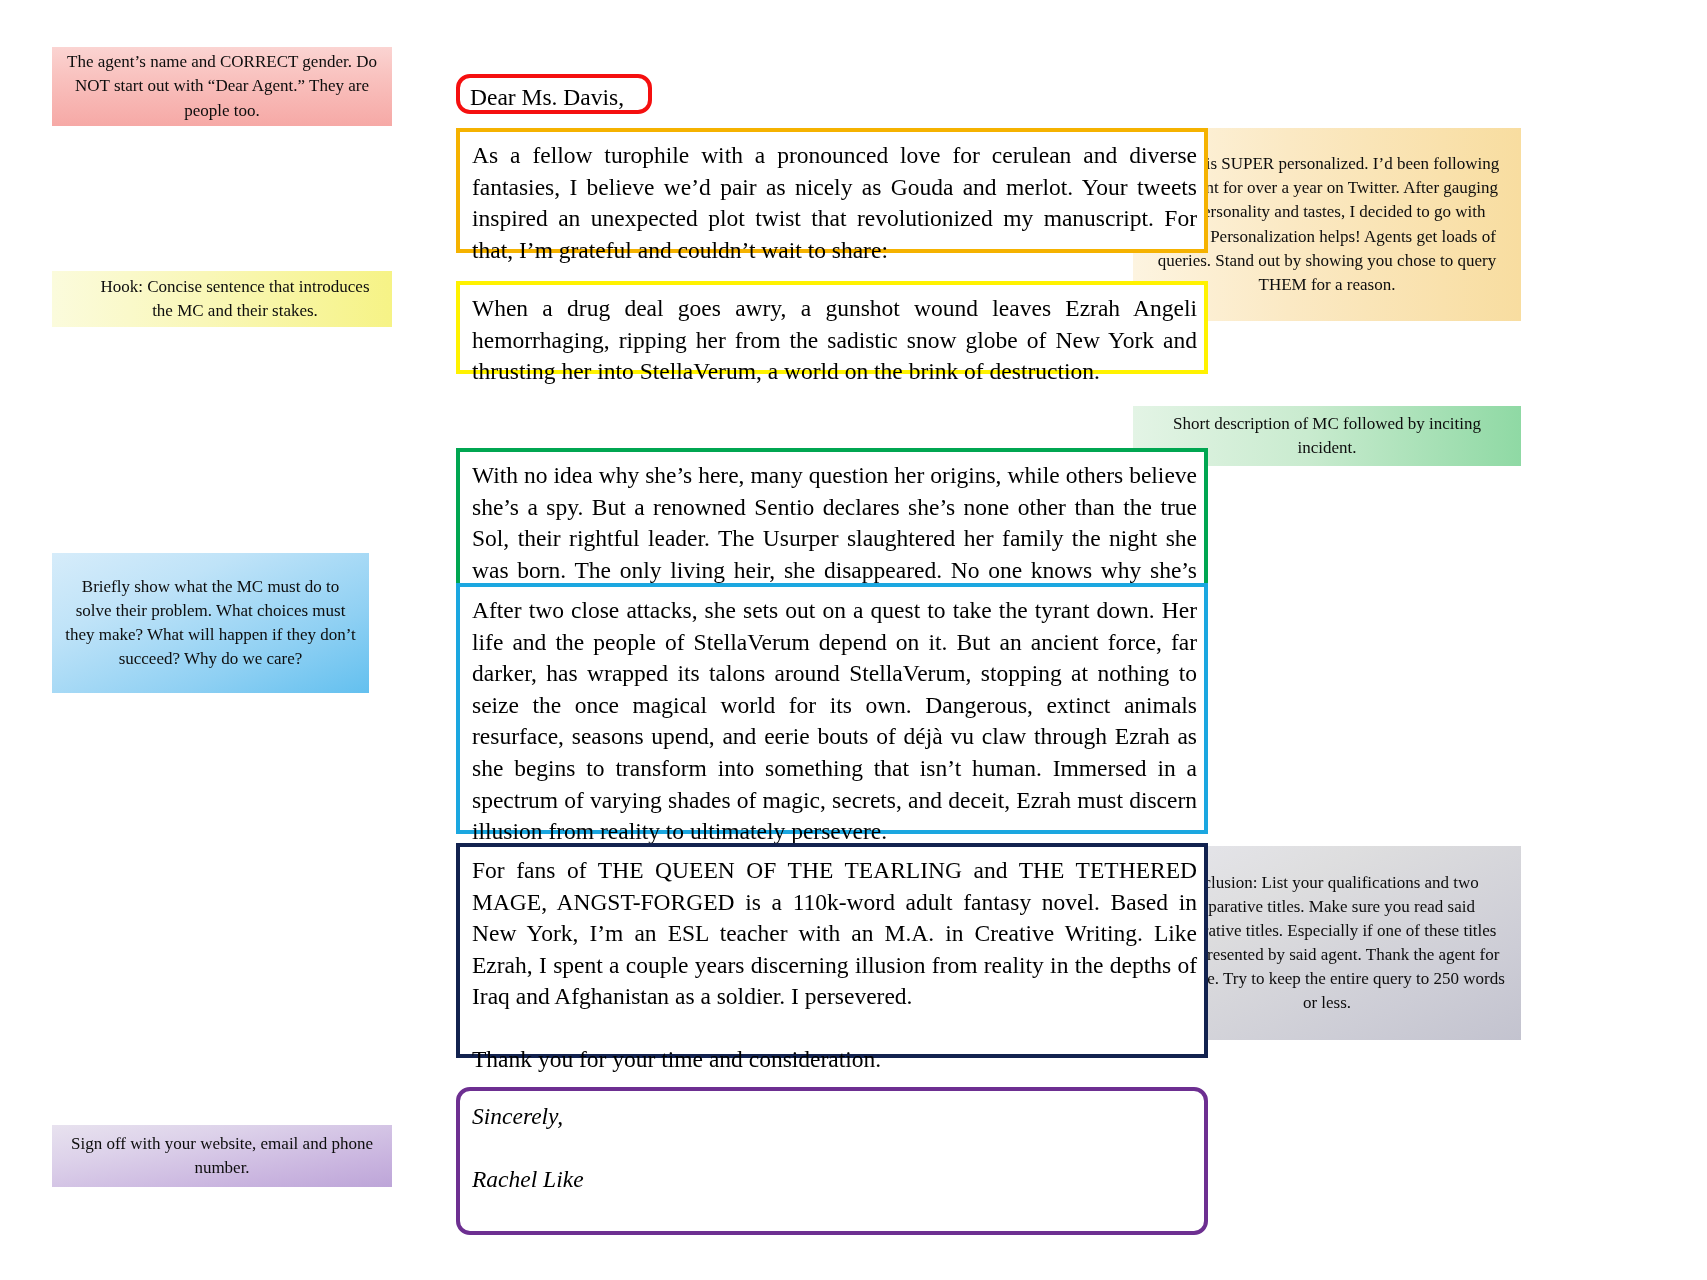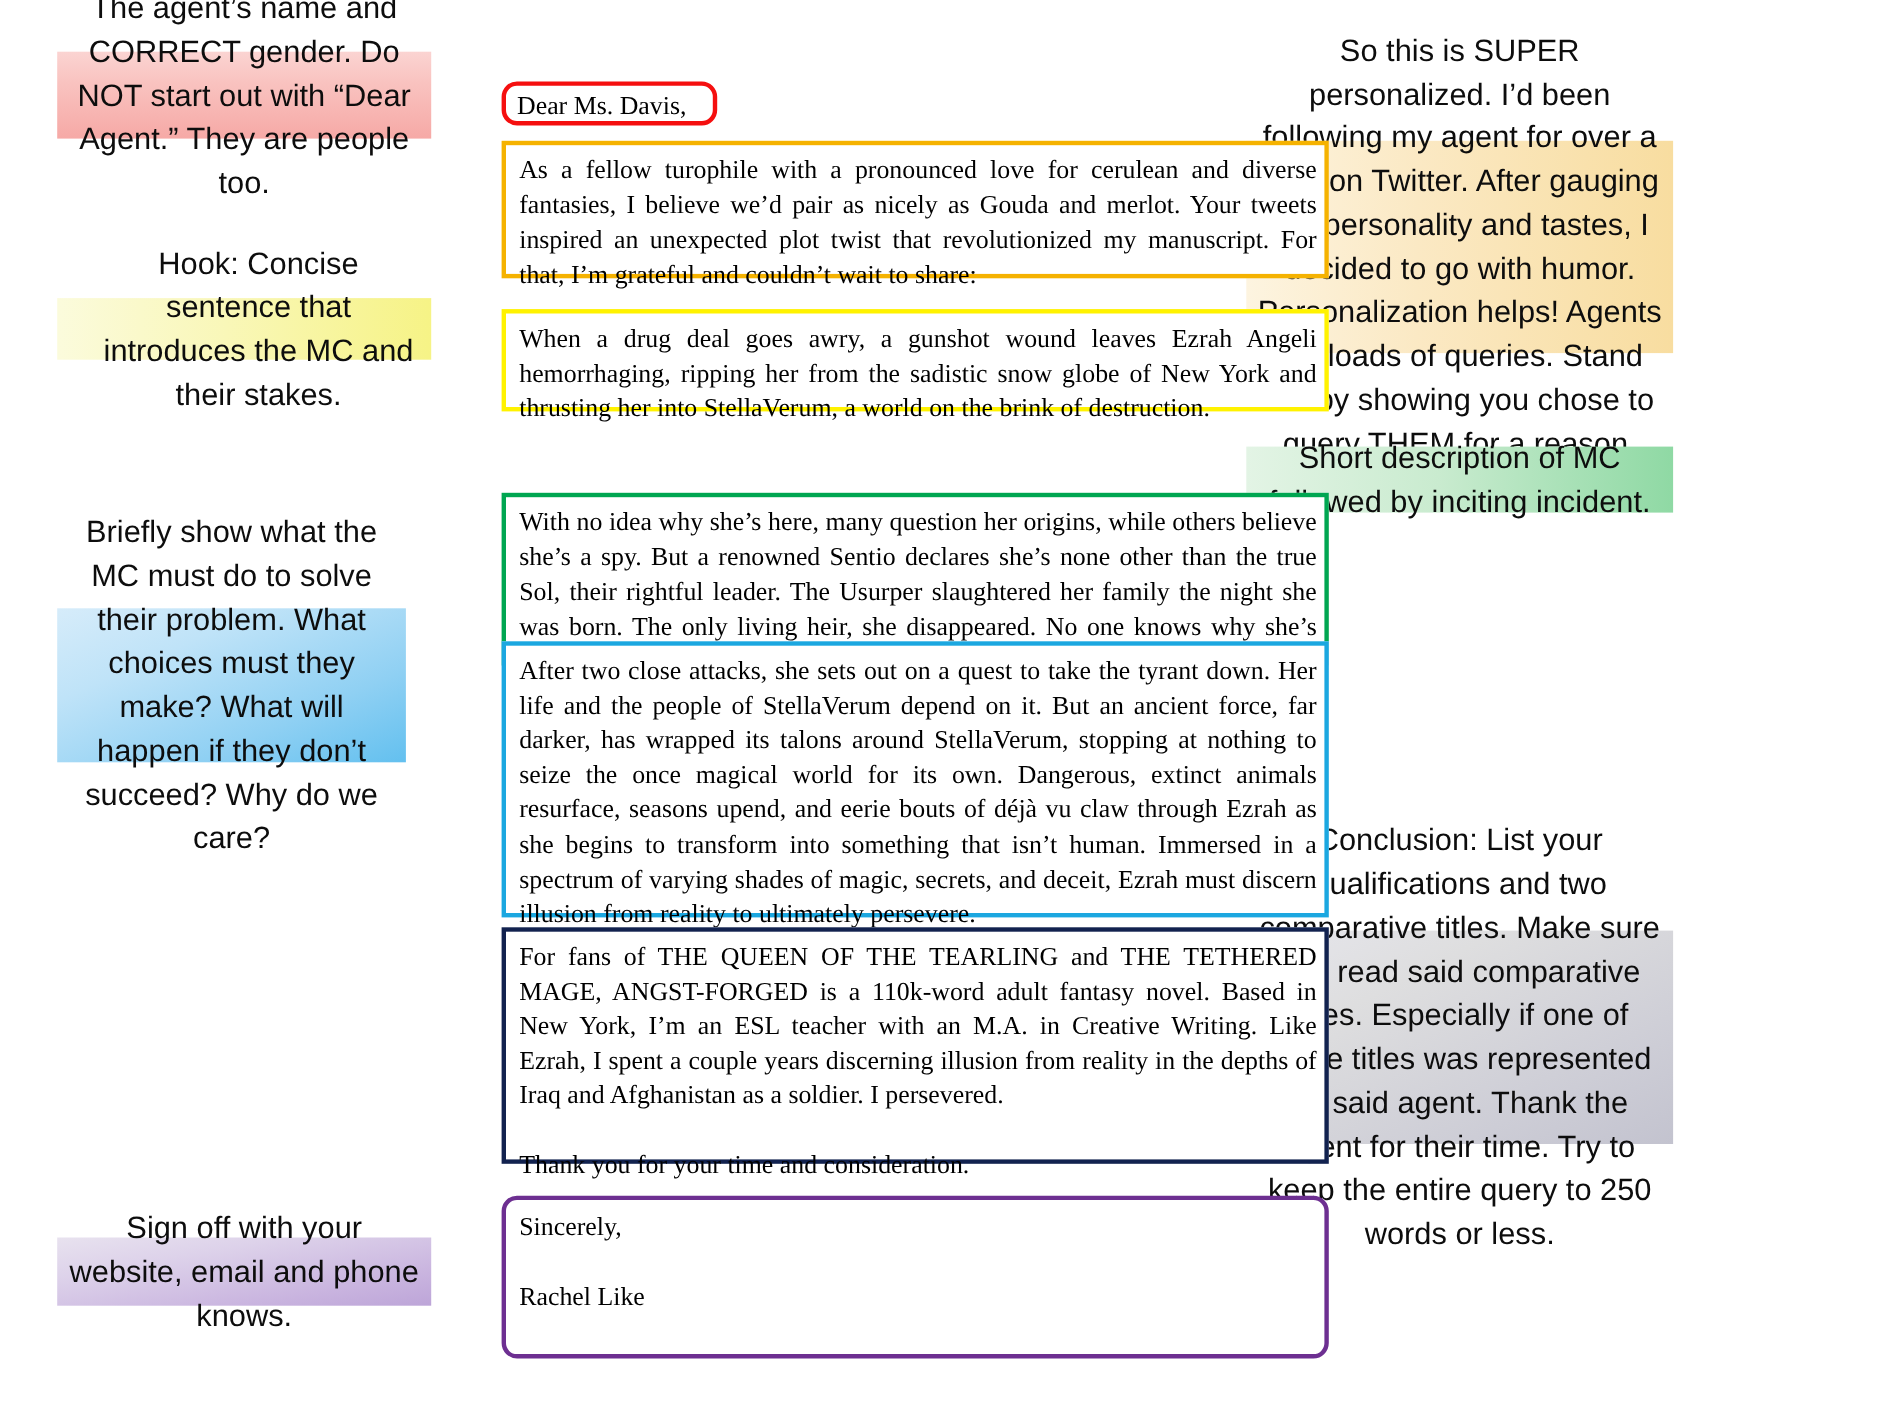--- a/index.html
+++ b/index.html
@@ -14,22 +14,22 @@
     position: relative;
     overflow: hidden;
     font-family: "Liberation Sans", sans-serif;
   }
 
   
   .note {
     position: absolute;
     box-sizing: border-box;
     text-align: center;
-    font-family: Liberation Sans, sans-serif;
-    font-size: 28px;
+    font-family: Liberation Serif, serif;
+    font-size: 17px;
     line-height: 1.42;
     color: #0d0d0d;
     padding: 6px 10px;
     display: flex;
     align-items: center;
     justify-content: center;
   }
   .note span { display: block; width: 100%; }
 
   .note-pink {
@@ -68,41 +68,41 @@
   }
   .letter-box p { margin: 0; }
   .letter-box p.gap { margin-top: 1.32em; }
 
   .box-red     { border: 4px solid #f50f0f; }
   .box-amber   { border: 4px solid #f5b200; }
   .box-yellow  { border: 4px solid #fff200; }
   .box-green   { border: 4px solid #00a651; }
   .box-cyan    { border: 4px solid #1ba7e0; }
   .box-navy    { border: 4px solid #12224f; }
-  .box-violet  { border: 4px solid #6d2f91; }
+  .box-violet  { border: 4px solid #6d2f91; font-style: italic; }
 
   .nojust { text-align: left; border-radius: 14px; }
 </style>
 </head>
 <body>
 
 <div class="note note-pink" style="left:52px; top:47px; width:340px; height:79px;">
   <span>The agent’s name and CORRECT gender. Do NOT start out with “Dear Agent.” They are people too.</span>
 </div>
 
 <div class="note note-yellow" style="left:52px; top:271px; width:340px; height:56px;padding-left:36px;">
   <span>Hook: Concise sentence that introduces the MC and their stakes.</span>
 </div>
 
 <div class="note note-blue" style="left:52px; top:553px; width:317px; height:140px;">
   <span>Briefly show what the MC must do to solve their problem. What choices must they make? What will happen if they don’t succeed? Why do we care?</span>
 </div>
 
 <div class="note note-purple" style="left:52px; top:1125px; width:340px; height:62px;">
-  <span>Sign off with your website, email and phone knows.</span>
+  <span>Sign off with your website, email and phone number.</span>
 </div>
 
 <div class="note note-orange" style="left:1133px; top:128px; width:388px; height:193px;">
   <span>So this is SUPER personalized. I’d been following my agent for over a year on Twitter. After gauging her personality and tastes, I decided to go with humor. Personalization helps! Agents get loads of queries. Stand out by showing you chose to query THEM for a reason.</span>
 </div>
 
 <div class="note note-green" style="left:1133px; top:406px; width:388px; height:60px;">
   <span>Short description of MC followed by inciting incident.</span>
 </div>
 

